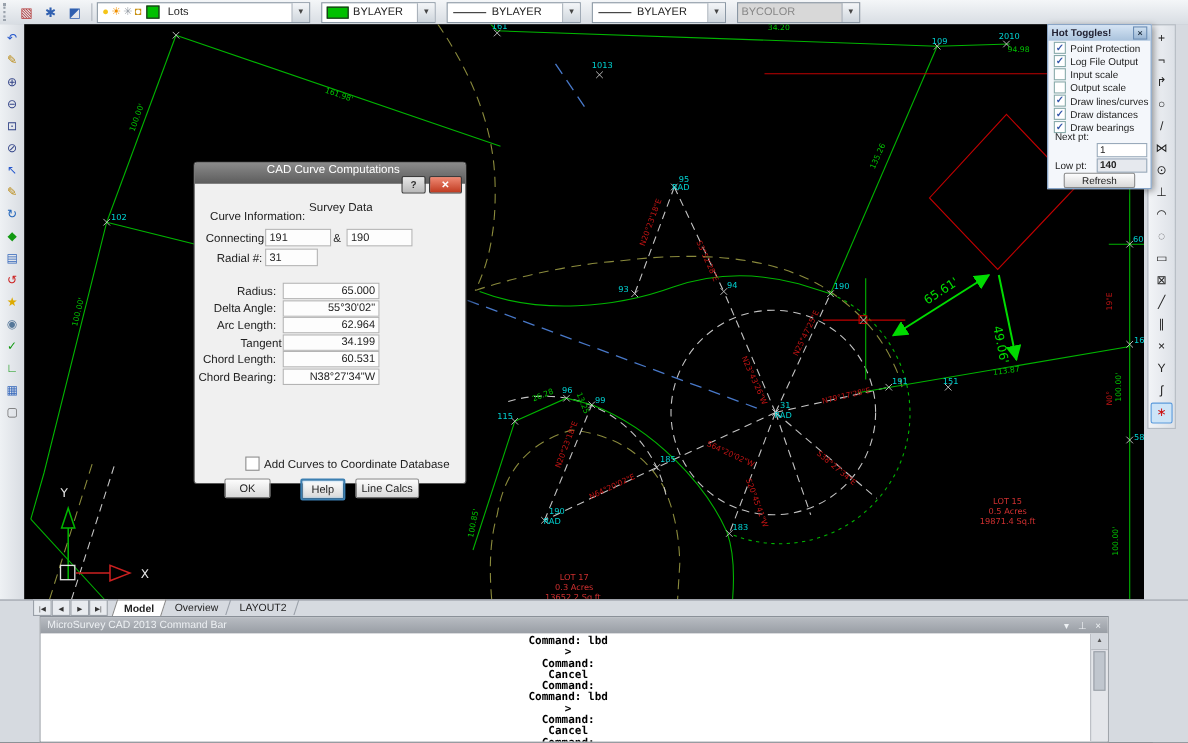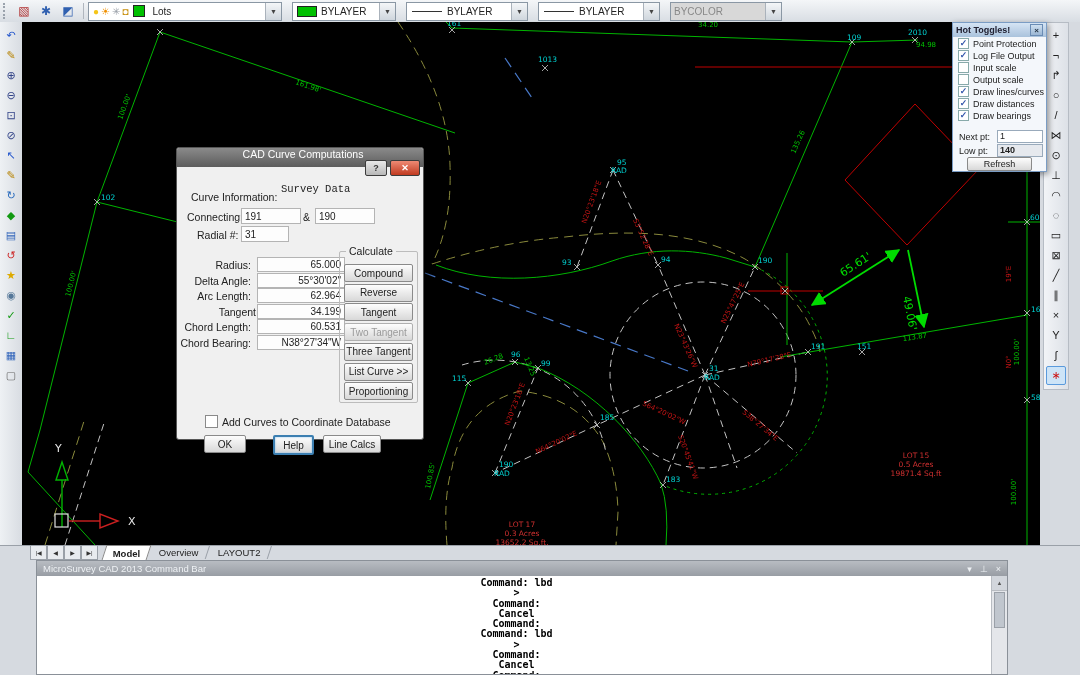--- a/index.html
+++ b/index.html
@@ -65,21 +65,21 @@
   .fieldrow .fl{position:absolute;right:92px;top:2px;white-space:nowrap;}
   .fieldrow .fv{position:absolute;left:80px;top:0;width:80px;height:13px;background:#fdfdfd;
     border:1px solid #b4b4b4;text-align:right;padding:0 3px;line-height:13px;font-size:10px;}
   #grp{position:absolute;left:162px;top:84px;width:77px;height:150px;border:1px solid #bcbcbc;border-radius:2px;}
   #grp-label{position:absolute;left:6px;top:-7px;background:#f0f0f0;padding:0 3px;}
   .btn{background:linear-gradient(#fdfdfd,#d8d8d8);border:1px solid #8a8a8a;border-radius:2px;
     font-size:10px;display:flex;align-items:center;justify-content:center;color:#222;}
   .btn.dis{color:#9a9a9a;border-color:#b0b0b0;}
   .btn.focus{border:2px solid #3c7fb1;box-shadow:inset 0 0 2px #7ab8e8;}
   .calcbtn{position:absolute;left:4px;width:67px;height:16px;}
-  #dlg-check{position:absolute;left:28px;top:248px;display:flex;align-items:flex-end;}
+  #dlg-check{position:absolute;left:46px;top:248px;display:flex;align-items:flex-end;}
   .cb{width:11px;height:11px;background:#fff;border:1px solid #8a8a8a;margin-right:4px;
     display:flex;align-items:center;justify-content:center;font-size:10px;font-weight:bold;color:#3355aa;line-height:1;}
   #dlg-buttons .btn{position:absolute;height:16px;text-align:right;}
 
   
   #hot{position:absolute;left:952px;top:22px;width:93px;height:148px;background:#f4f7fb;
     border:1px solid #7a9cc4;box-shadow:2px 2px 6px rgba(0,0,0,.4);font-size:9px;}
   #hot-title{height:14px;background:linear-gradient(#d5e4f4,#a9c2dc);display:flex;align-items:center;
     padding:0 3px;font-weight:bold;color:#223;font-size:9px;}
   #hot-close{margin-left:auto;width:11px;height:10px;background:linear-gradient(#cfe0f0,#9ab6d4);
@@ -399,38 +399,38 @@
         </div>
         <div class="hrow">
           <span class="hcb">✓</span>
           <span>Draw distances</span>
         </div>
         <div class="hrow">
           <span class="hcb">✓</span>
           <span>Draw bearings</span>
         </div>
       </div>
-    <span class="dlbl" style="left:6px;top:109px;text-align:center;">Next pt:</span>
+    <span class="dlbl" style="left:6px;top:96px;text-align:center;">Next pt:</span>
     <span class="hfield" style="left:44px;top:107px;width:40px;">1</span>
     <span class="dlbl" style="left:6px;top:123px;">Low pt:</span>
     <span class="hfield ro" style="left:44px;top:121px;width:40px;font-weight:bold;">140</span>
     <div class="btn" id="hot-refresh">Refresh</div>
   </div>
 
   <div id="dlg">
     <div id="dlg-title">
       <span>CAD Curve Computations</span>
       <span style="margin-left:auto;display:flex;">
         <span class="cap-btn">?</span>
         <span class="cap-btn close">✕</span>
       </span>
     </div>
     <div id="dlg-body">
       <span class="dlbl" style="left:14px;top:24px;">Curve Information:</span>
-      <span class="dlbl" style="left:104px;top:16px;font-family:Liberation Mono, monospace;">Survey Data</span>
+      <span class="dlbl" style="left:104px;top:16px;">Survey Data</span>
       <span class="dlbl" style="left:10px;top:44px;">Connecting:</span>
       <span class="tbox" style="left:64px;top:41px;width:52px;">191</span>
       <span class="dlbl" style="left:126px;top:44px;">&amp;</span>
       <span class="tbox" style="left:138px;top:41px;width:52px;">190</span>
       <span class="dlbl" style="left:20px;top:62px;">Radial #:</span>
       <span class="tbox" style="left:64px;top:59px;width:40px;">31</span>
 
       <div id="dlg-fields">
           <div class="fieldrow" style="top: 90px;">
             <span class="fl">Radius:</span>
@@ -451,32 +451,20 @@
           <div class="fieldrow" style="top: 152px;">
             <span class="fl">Chord Length:</span>
             <span class="fv">60.531</span>
           </div>
           <div class="fieldrow" style="top: 167.5px;">
             <span class="fl">Chord Bearing:</span>
             <span class="fv">N38°27'34"W</span>
           </div>
         </div>
 
-      <div id="grp">
-        <span id="grp-label">Calculate</span>
-        <div id="calc-buttons">
-            <div class="btn calcbtn" style="top: 12px;">Compound</div>
-            <div class="btn calcbtn" style="top: 31.7px;">Reverse</div>
-            <div class="btn calcbtn" style="top: 51.4px;">Tangent</div>
-            <div class="btn calcbtn dis" style="top: 71.1px;">Two Tangent</div>
-            <div class="btn calcbtn" style="top: 90.8px;">Three Tangent</div>
-            <div class="btn calcbtn" style="top: 110.5px;">List Curve &gt;&gt;</div>
-            <div class="btn calcbtn" style="top: 130.2px;">Proportioning</div>
-          </div>
-      </div>
 
       <div id="dlg-check">
         <span class="cb"></span>
         <span>Add Curves to Coordinate Database</span>
       </div>
       <div id="dlg-buttons">
           <div class="btn" style="left: 27px; width: 40px; top: 268px; position: absolute;">OK</div>
           <div class="btn focus" style="left: 96px; width: 37px; top: 268px; position: absolute;">Help</div>
           <div class="btn" style="left: 146px; width: 56px; top: 268px; position: absolute;">Line Calcs</div>
         </div>

